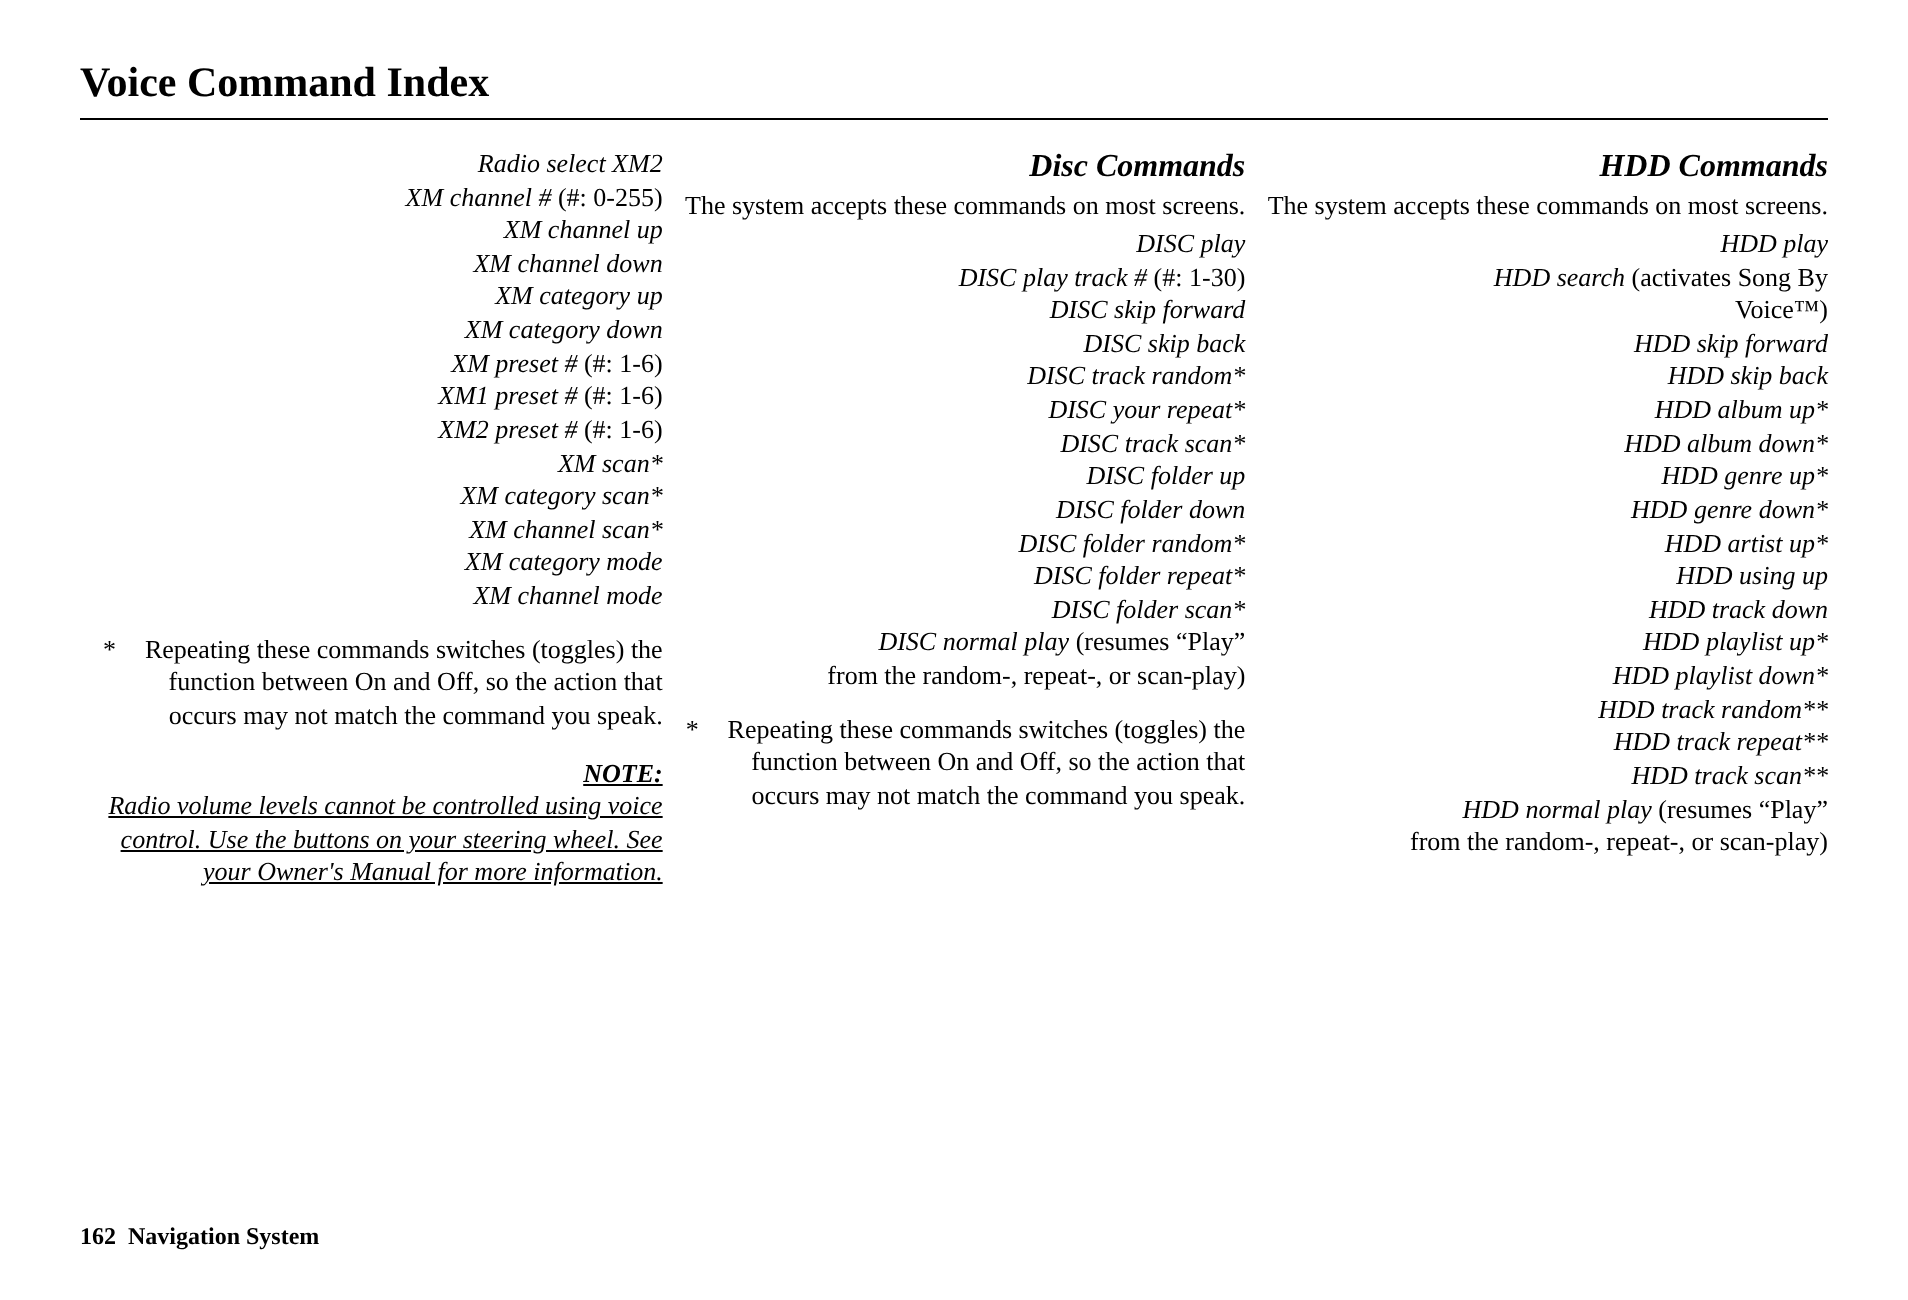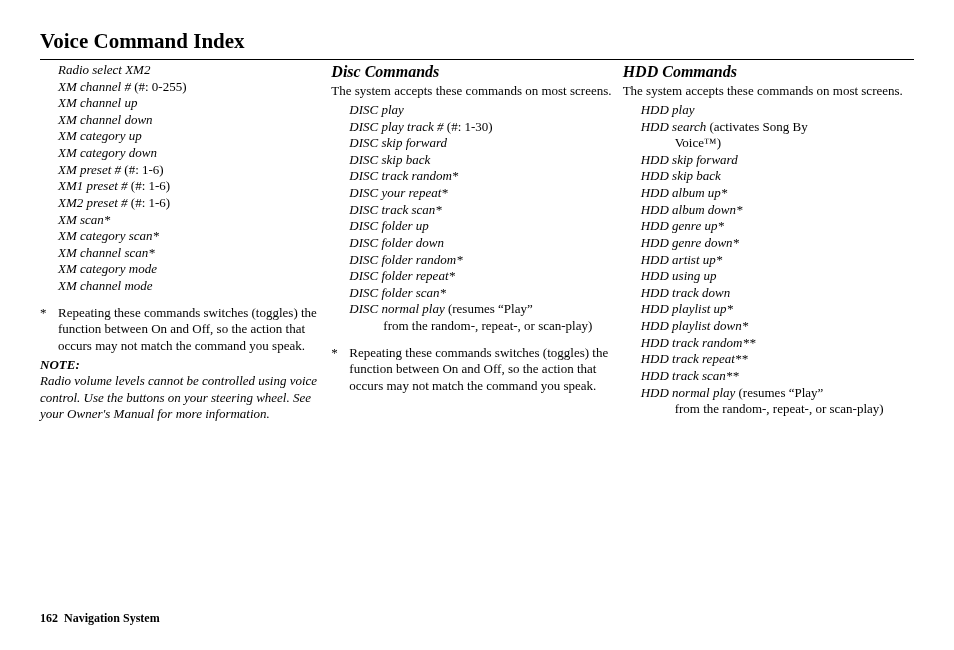--- a/index.html
+++ b/index.html
@@ -12,24 +12,25 @@
     height: 650px;
     box-sizing: border-box;
     background: #fff;
     line-height: 1.28;
   }
   .title {
     font-size: 21px;
     font-weight: bold;
     border-bottom: 1.5px solid #000;
     padding-bottom: 4px;
-    margin-bottom: 2px;
+    margin-bottom: 14px;
   }
   .columns {
     display: flex;
+    text-align: right;
   }
   .col {
     flex: 1;
     min-width: 0;
   }
   .section-head {
     font-weight: bold;
     font-style: italic;
     font-size: 16px;
     margin-bottom: 1px;
@@ -57,24 +58,26 @@
   .star-col {
     width: 18px;
     flex-shrink: 0;
   }
   .note-text {
     flex: 1;
   }
   .note-head {
     font-weight: bold;
     font-style: italic;
-    margin-top: 2px;
+    margin-top: 12px;
+    text-decoration: underline;
   }
   .note-body {
     font-style: italic;
+    text-decoration: underline;
   }
   .footer {
     position: absolute;
     bottom: 24px;
     left: 40px;
     font-size: 12px;
   }
   .footer .pagenum {
     font-weight: bold;
   }

